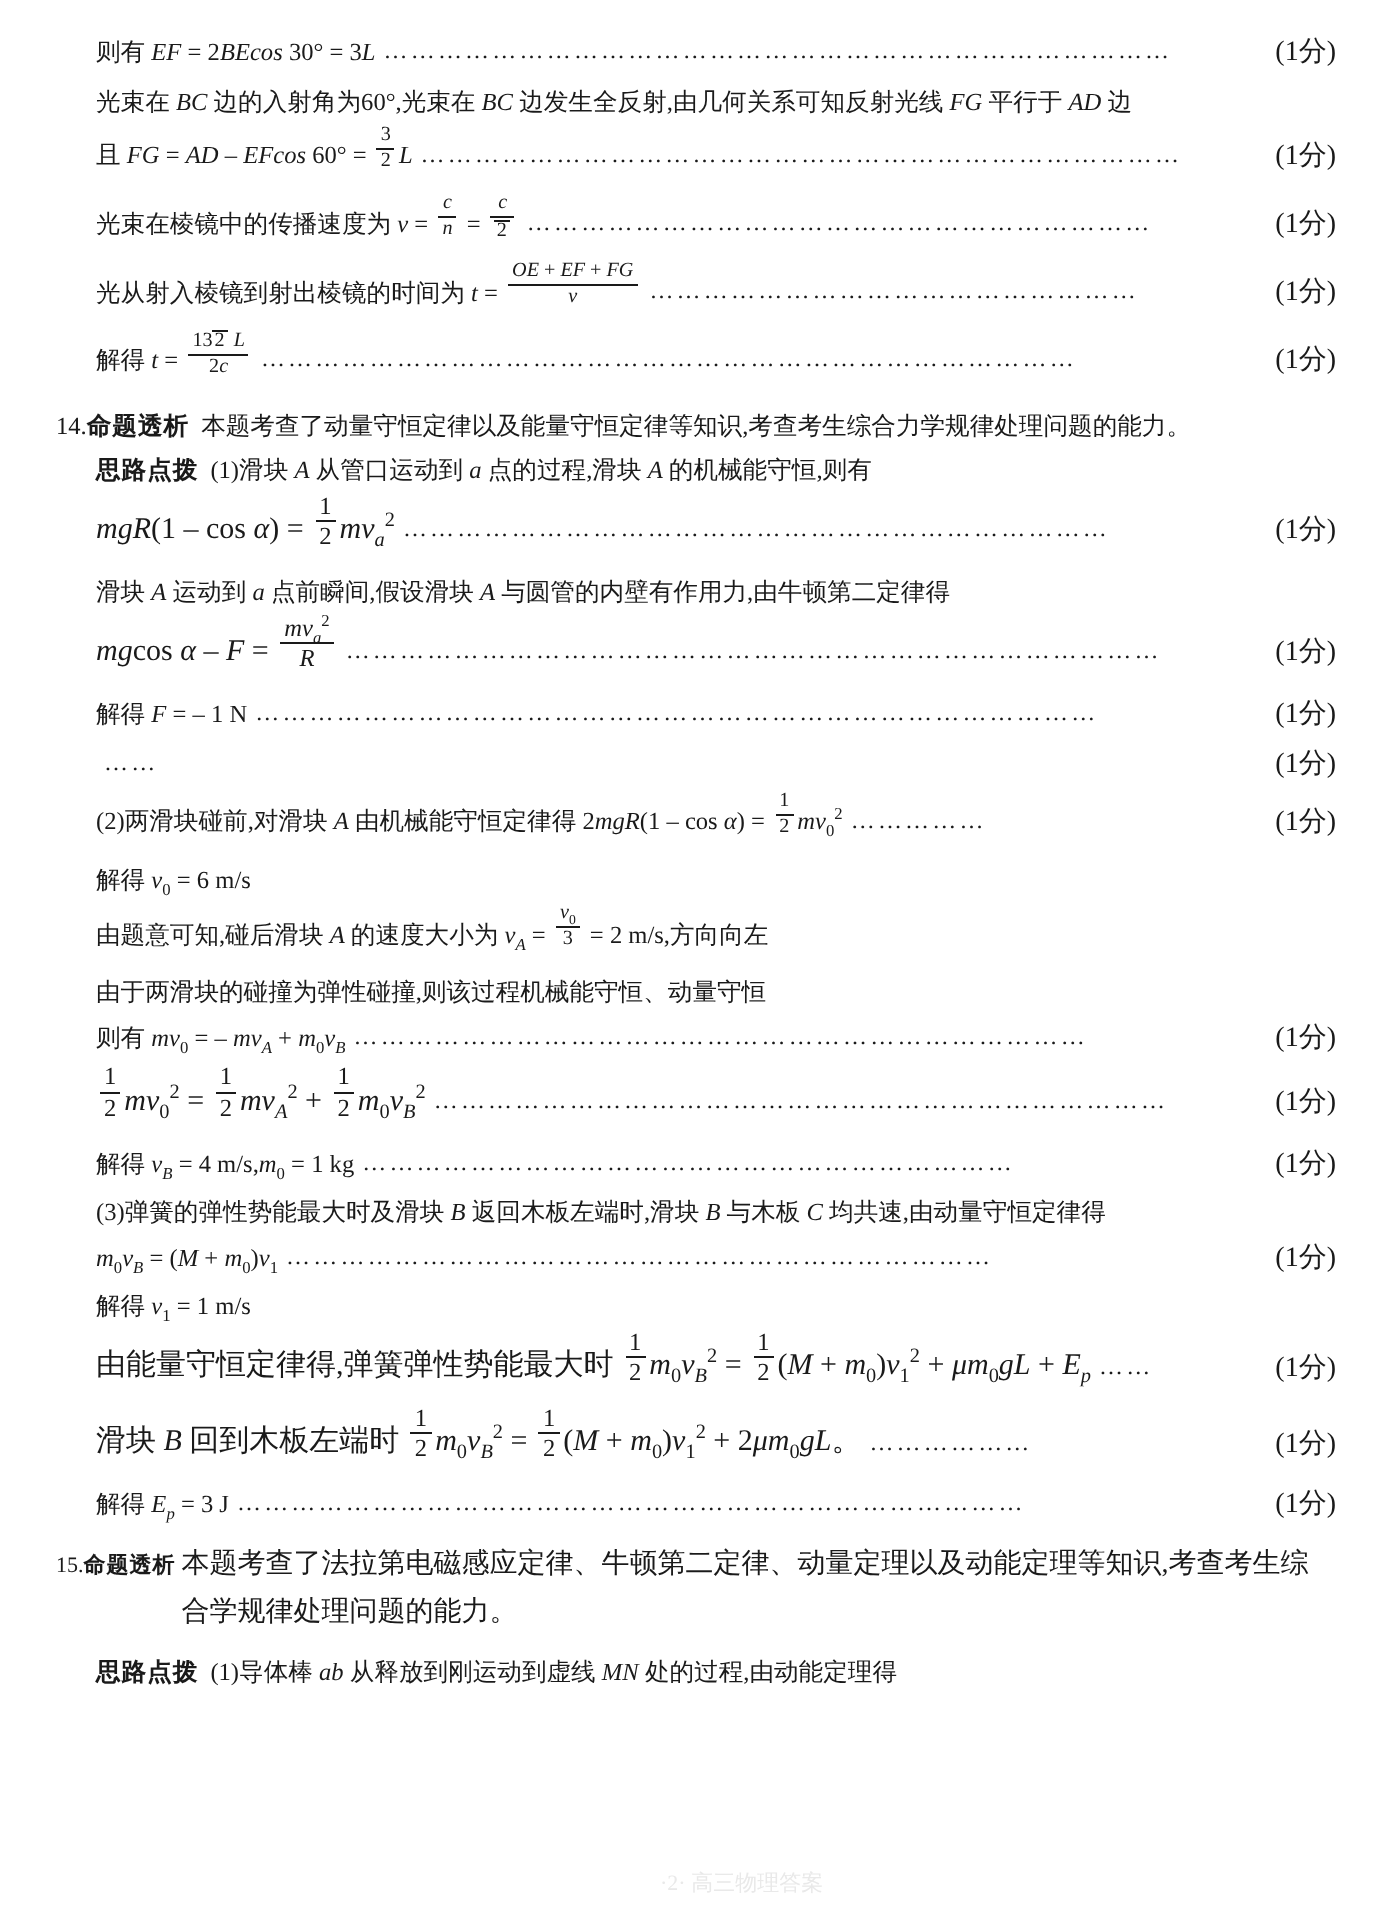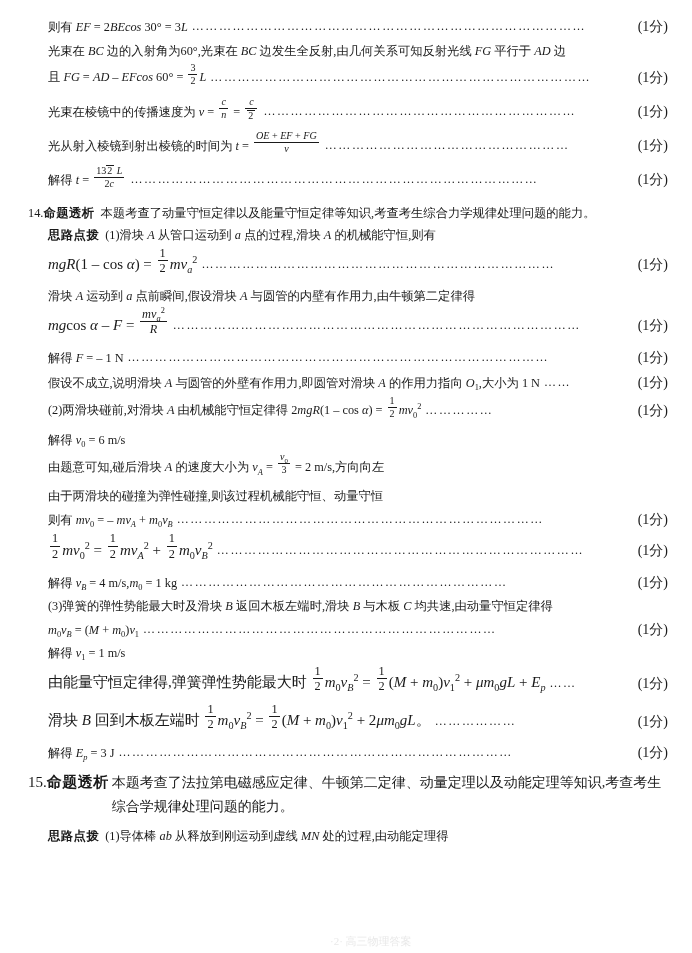--- a/index.html
+++ b/index.html
@@ -198,21 +198,20 @@
       <span class="score">(1分)</span>
     </div>
 
     <div class="line indent1">
       <span class="txt">解得&nbsp;<span class="mathi">F</span>&nbsp;=&nbsp;–&nbsp;1&nbsp;N</span>
       <span class="dots">…………………………………………………………………………………</span>
       <span class="score">(1分)</span>
     </div>
 
     <div class="line indent1">
-      <span class="txt">假设不成立,说明滑块&nbsp;<span class="mathi">A</span>&nbsp;与圆管的外壁有作用力,即圆管对滑块&nbsp;<span class="mathi">A</span>&nbsp;的作用力指向&nbsp;<span class="mathi">O</span><span class="sub">1</span>,大小为&nbsp;1&nbsp;N</span>
       <span class="dots">……</span>
       <span class="score">(1分)</span>
     </div>
 
     <div class="line indent1">
       <span class="txt">(2)两滑块碰前,对滑块&nbsp;<span class="mathi">A</span>&nbsp;由机械能守恒定律得&nbsp;2<span class="mathi">mgR</span>(1&nbsp;–&nbsp;cos&nbsp;<span class="mathi">α</span>)&nbsp;=&nbsp;<span class="frac"><span class="num">1</span><span class="den">2</span></span><span class="mathi">mv</span><span class="sub">0</span><span class="sup">2</span></span>
       <span class="dots">……………</span>
       <span class="score">(1分)</span>
     </div>
 
@@ -272,21 +271,21 @@
       <span class="score">(1分)</span>
     </div>
 
     <div class="line indent1">
       <span class="txt">解得&nbsp;<span class="mathi">E</span><span class="sub"><span class="mathi">p</span></span>&nbsp;=&nbsp;3&nbsp;J</span>
       <span class="dots">……………………………………………………………………………</span>
       <span class="score">(1分)</span>
     </div>
 
     <div class="hang" style="margin-bottom:10px;">
-      <span class="lead" style="font-size:15px;"><span>15.</span><span class="tag">命题透析</span></span>
+      <span class="lead" style="font-size:11px;"><span>15.</span><span class="tag">命题透析</span></span>
       <span class="rest" style="font-size:14px;">本题考查了法拉第电磁感应定律、牛顿第二定律、动量定理以及动能定理等知识,考查考生综合学规律处理问题的能力。</span>
     </div>
 
     <div class="line indent1">
       <span class="txt"><span class="tag">思路点拨</span><span class="sp"></span><span>(1)导体棒&nbsp;<span class="mathi">ab</span>&nbsp;从释放到刚运动到虚线&nbsp;<span class="mathi">MN</span>&nbsp;处的过程,由动能定理得</span></span>
     </div>
 
   </div>
 
   <div class="footer-ghost">·2· 高三物理答案</div>

